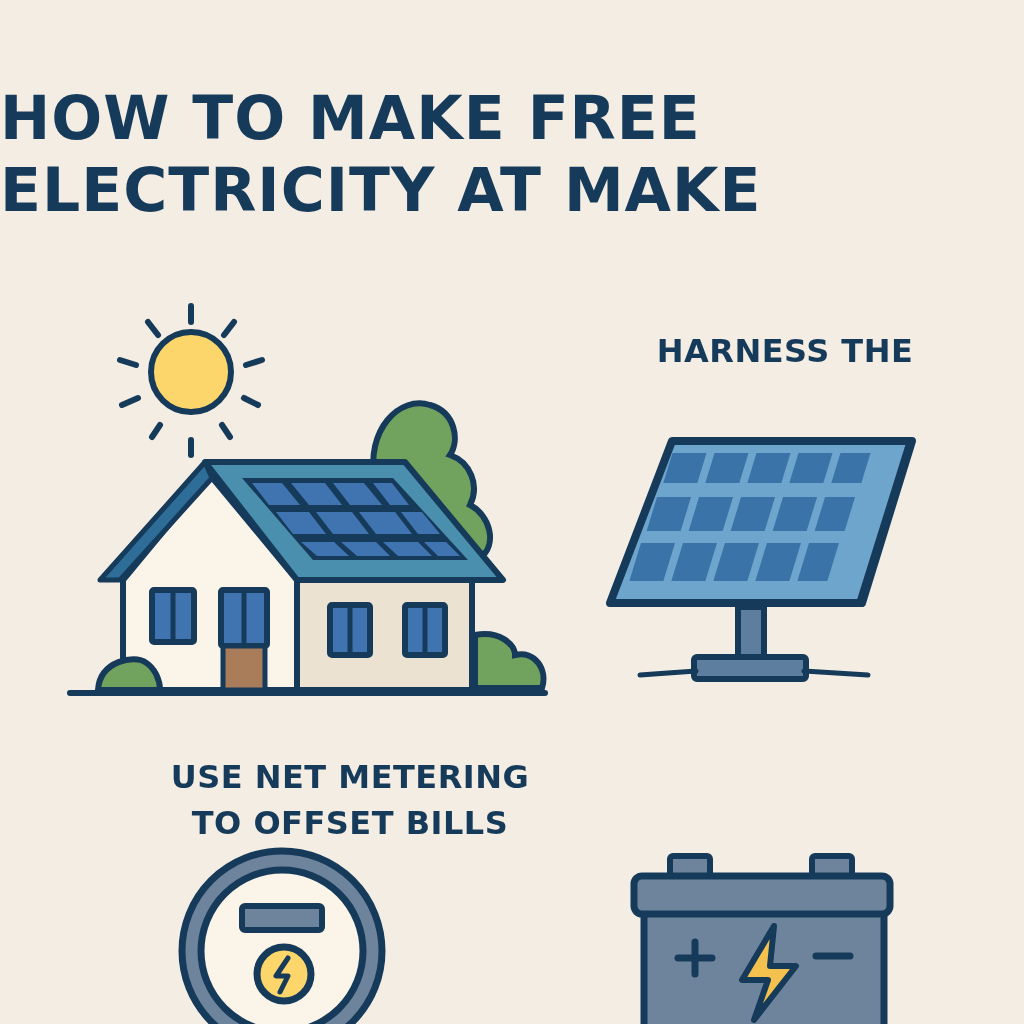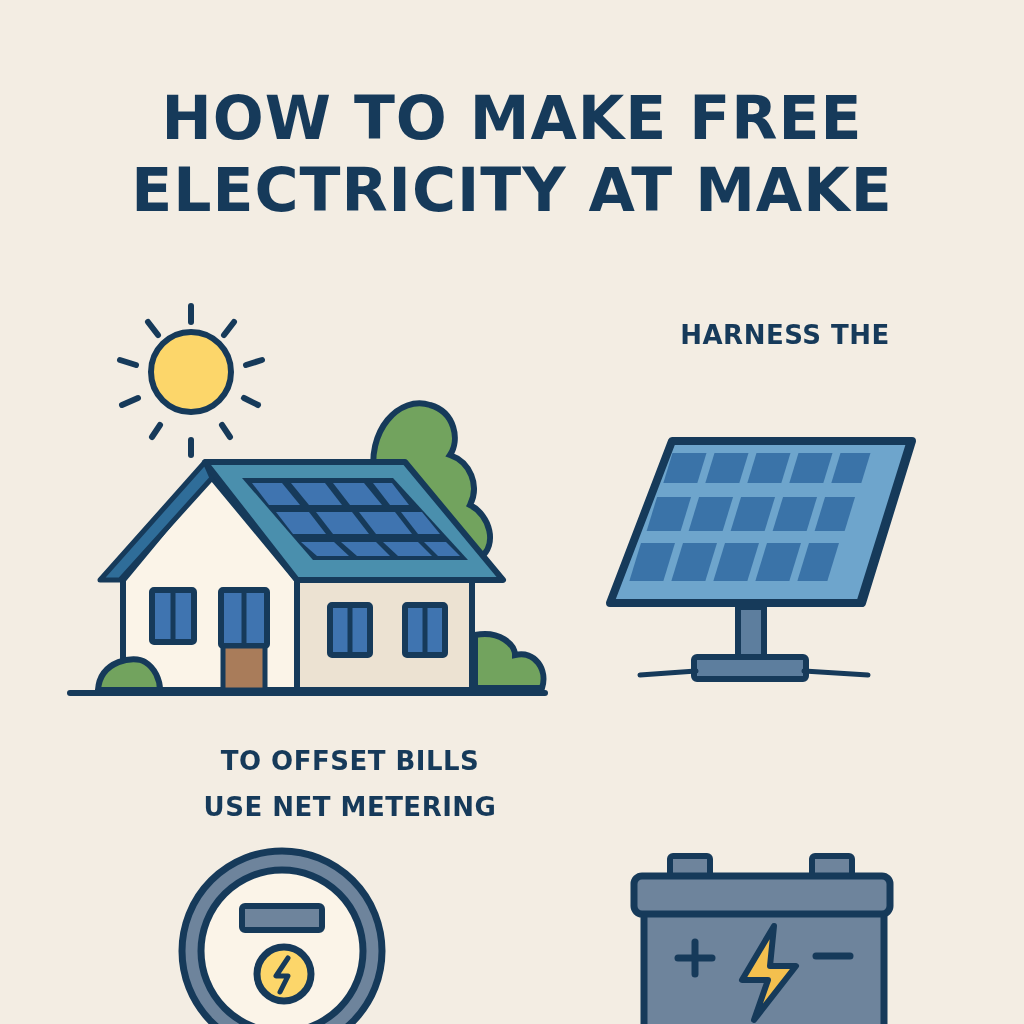--- a/index.html
+++ b/index.html
@@ -4,28 +4,28 @@
 <style>
   html, body { margin: 0; padding: 0; }
   body {
     width: 1024px; height: 1024px; overflow: hidden;
     background: #f3ede3;
     font-family: "DejaVu Sans", sans-serif;
     position: relative;
   }
   .title {
     position: absolute; left: 0; top: 82px; width: 1024px;
-    text-align: center; color: #163a5a;
+    text-align: left; color: #163a5a;
     font-family: "DejaVu Sans", sans-serif; font-weight: bold;
     font-size: 60px; line-height: 72px; letter-spacing: 1px;
   }
   .heading {
     position: absolute; color: #163a5a; text-align: center;
     font-family: "DejaVu Sans", sans-serif; font-weight: bold;
-    font-size: 26px; line-height: 46px; letter-spacing: 0.5px;
+    font-size: 32px; line-height: 46px; letter-spacing: 0.5px; margin-top: 16px;
   }
   #h-sun { left: 570px; top: 312px; width: 430px; }
   #h-net { left: 140px; top: 738px; width: 420px; }
   #h-bat { left: 580px; top: 738px; width: 360px; }
   svg { position: absolute; }
 </style>
 </head>
 <body>
 
 <div class="title">
@@ -121,22 +121,22 @@
     <rect x="158" y="108" width="34" height="38" transform="skewX(-17)"></rect>
     <rect x="200" y="108" width="34" height="38" transform="skewX(-17)"></rect>
     <rect x="242" y="108" width="30" height="38" transform="skewX(-17)"></rect>
   </g>
   <rect x="138" y="172" width="26" height="52" fill="#5d7e9e" stroke="#163a5a" stroke-width="6"></rect>
   <rect x="94" y="222" width="112" height="22" rx="3" fill="#5d7e9e" stroke="#163a5a" stroke-width="6"></rect>
   <path d="M40 240 L96 236 M204 236 L268 240" stroke="#163a5a" stroke-width="5" stroke-linecap="round"></path>
 </svg>
 
 <div class="heading" id="h-net">
+  <div>USE NET METERING</div>
   <div>TO OFFSET BILLS</div>
-  <div>USE NET METERING</div>
 </div>
 <svg width="220" height="180" style="left:170px;top:846px" viewBox="0 0 220 180">
   <circle cx="112" cy="105" r="100" fill="#6e849c" stroke="#163a5a" stroke-width="7"></circle>
   <circle cx="112" cy="105" r="81" fill="#fbf4e8" stroke="#163a5a" stroke-width="7"></circle>
   <rect x="72" y="60" width="80" height="24" rx="3" fill="#6e849c" stroke="#163a5a" stroke-width="6"></rect>
   <circle cx="114" cy="128" r="27" fill="#fcd66a" stroke="#163a5a" stroke-width="7"></circle>
   <path d="M118 112 L106 130 L118 130 L110 146" fill="none" stroke="#163a5a" stroke-width="5" stroke-linecap="round" stroke-linejoin="round"></path>
 </svg>
 
 <div class="heading" id="h-bat">

